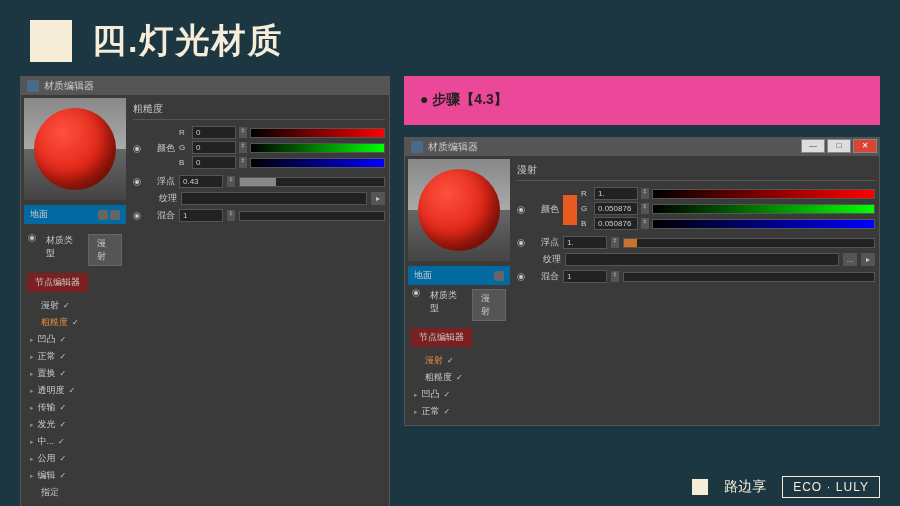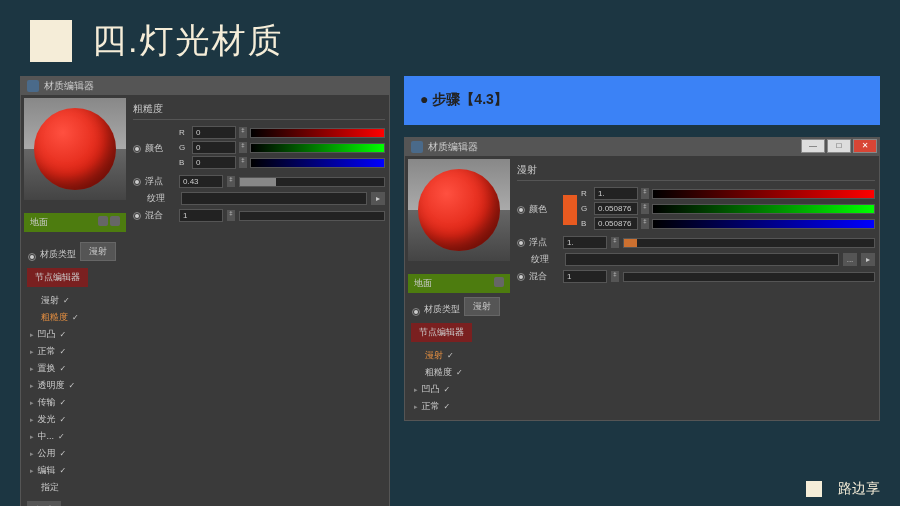--- a/index.html
+++ b/index.html
@@ -1,47 +1,47 @@
 <!DOCTYPE html>
 <html><head>
 <meta charset="utf-8">
 <style>
 *{margin:0;padding:0;box-sizing:border-box;font-family:"Microsoft YaHei",sans-serif}
 body{background:#1c3642;width:900px;height:506px;overflow:hidden;position:relative}
 .header{display:flex;align-items:center;padding:18px 30px 12px}
 .header-square{width:42px;height:42px;background:#f5edd8;margin-right:20px}
-.header-title{color:#f5edd8;font-size:34px;font-weight:normal;letter-spacing:2px}
+.header-title{color:#f5edd8;font-size:34px;font-weight:bold;letter-spacing:2px}
 .content{display:flex;gap:14px;padding:0 20px}
 .panel-left{width:370px}
 .panel-right{flex:1}
-.step-box{background:#3b82f6;padding:12px 16px;margin-bottom:12px;font-size:14px;color:#222;line-height:1.6}
+.step-box{background:#ec4899;padding:12px 16px;margin-bottom:12px;font-size:14px;color:#222;line-height:1.6}
 .step-title{font-weight:bold;margin-bottom:3px}
 .editor{background:#3a3a3a;border:1px solid #555;font-size:10px;color:#ccc;position:relative}
 .editor-titlebar{background:#555;height:18px;display:flex;align-items:center;padding:0 6px;font-size:10px}
 .editor-titlebar .icon{width:12px;height:12px;background:#4a6a8a;border-radius:2px;margin-right:5px}
 .win-btns{position:absolute;right:2px;top:1px;display:flex;gap:2px}
 .win-btn{width:24px;height:14px;background:#ddd;border:1px solid #888;font-size:8px;text-align:center;line-height:12px;color:#333}
 .win-btn.close{background:#d84535;color:#fff}
 .editor-body{display:flex}
 .preview-col{width:108px;padding:3px}
 .preview{width:102px;height:102px;background:linear-gradient(180deg,#888 0%,#aaa 50%,#666 50%,#444 100%);position:relative;display:flex;align-items:center;justify-content:center}
 .sphere{width:82px;height:82px;border-radius:50%;background:radial-gradient(circle at 35% 30%,#ff5040,#e02515 55%,#a01005);box-shadow:inset -8px -10px 15px rgba(0,0,0,0.4)}
-.mat-name{background:#4d7c0f;padding:3px 6px;margin-top:13px;display:flex;justify-content:space-between;align-items:flex-start;font-size:9px}
-.mat-type-row{display:flex;align-items:flex-end;padding:4px;gap:4px;font-size:9px}
+.mat-name{background:#0369a1;padding:3px 6px;margin-top:5px;display:flex;justify-content:space-between;align-items:center;font-size:9px}
+.mat-type-row{display:flex;align-items:flex-start;padding:4px;gap:10px;font-size:9px}
 .dropdown{background:#555;padding:2px 8px;border:1px solid #666;font-size:9px}
 .tab-btn{background:#7a2020;padding:3px 8px;margin:3px;display:inline-block;font-size:9px}
 .prop-list{padding:2px}
 .prop-item{display:flex;align-items:center;padding:2px 4px;font-size:9px;gap:4px}
 .prop-item.active{color:#e89040}
 .tri{color:#888;font-size:7px}
 .check{color:#ccc;font-size:8px}
 .params-col{flex:1;padding:4px;background:#3a3a3a}
 .section-title{padding:3px 0;border-bottom:1px solid #555;font-size:10px;margin-bottom:4px}
 .param-row{display:flex;align-items:center;padding:2px 0;gap:4px;font-size:9px}
-.param-label{width:30px;text-align:left}
+.param-label{width:30px;text-align:right}
 .radio{width:8px;height:8px;border:1px solid #888;border-radius:50%}
 .radio.on::after{content:"";display:block;width:4px;height:4px;background:#ccc;border-radius:50%;margin:1px}
 .color-sw{width:14px;height:30px;background:#c00}
 .color-sw.orange{background:#e85a20}
 .rgb-row{display:flex;align-items:center;gap:3px;margin-bottom:2px}
 .rgb-label{width:10px;font-size:8px}
 .num-input{background:#222;width:44px;padding:1px 3px;font-size:8px;border:1px solid #555}
 .spinner{width:8px;height:11px;background:#555;font-size:6px;text-align:center}
 .slider{flex:1;height:10px;background:#222;position:relative;border:1px solid #555}
 .slider-fill{height:100%;position:absolute;left:0}
@@ -326,13 +326,14 @@
             </div>
         </div>
       </div>
     </div>
   </div>
 </div>
 
 <div class="footer">
   <div class="footer-sq"></div>
   <div class="footer-txt">路边享</div>
+  <div class="footer-box">ECO · LULY</div>
 </div>
 
 </body></html>

